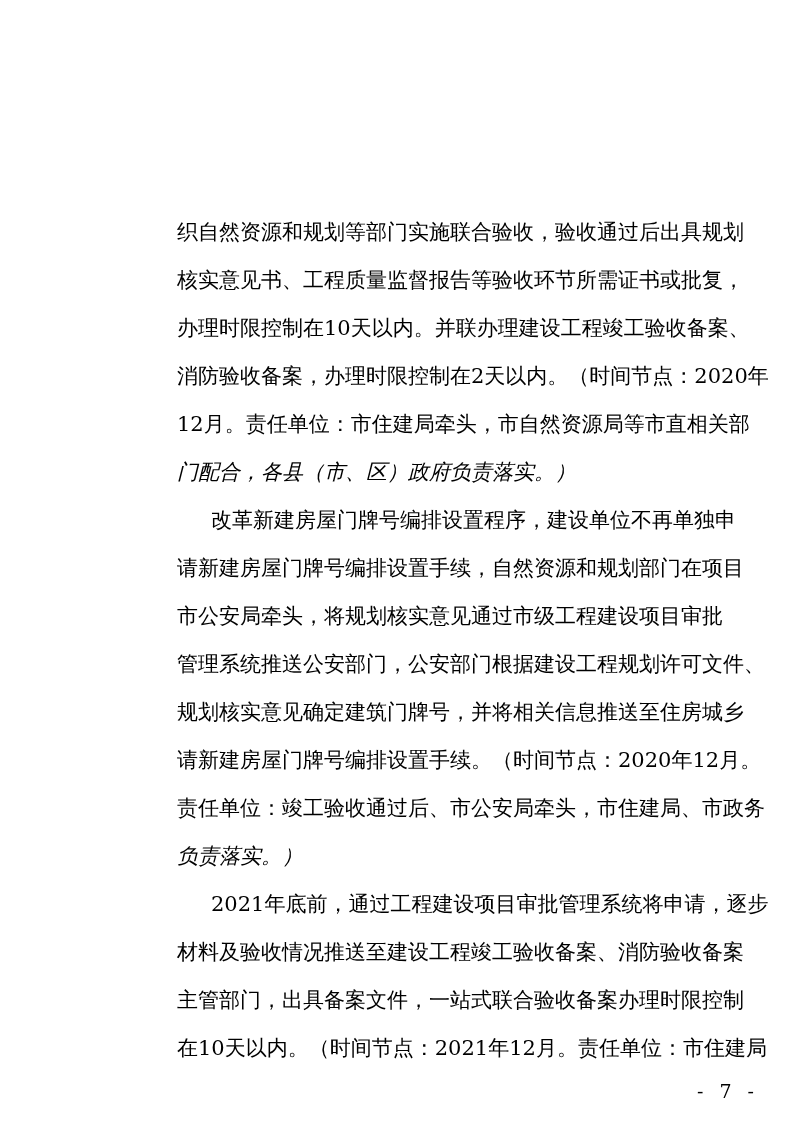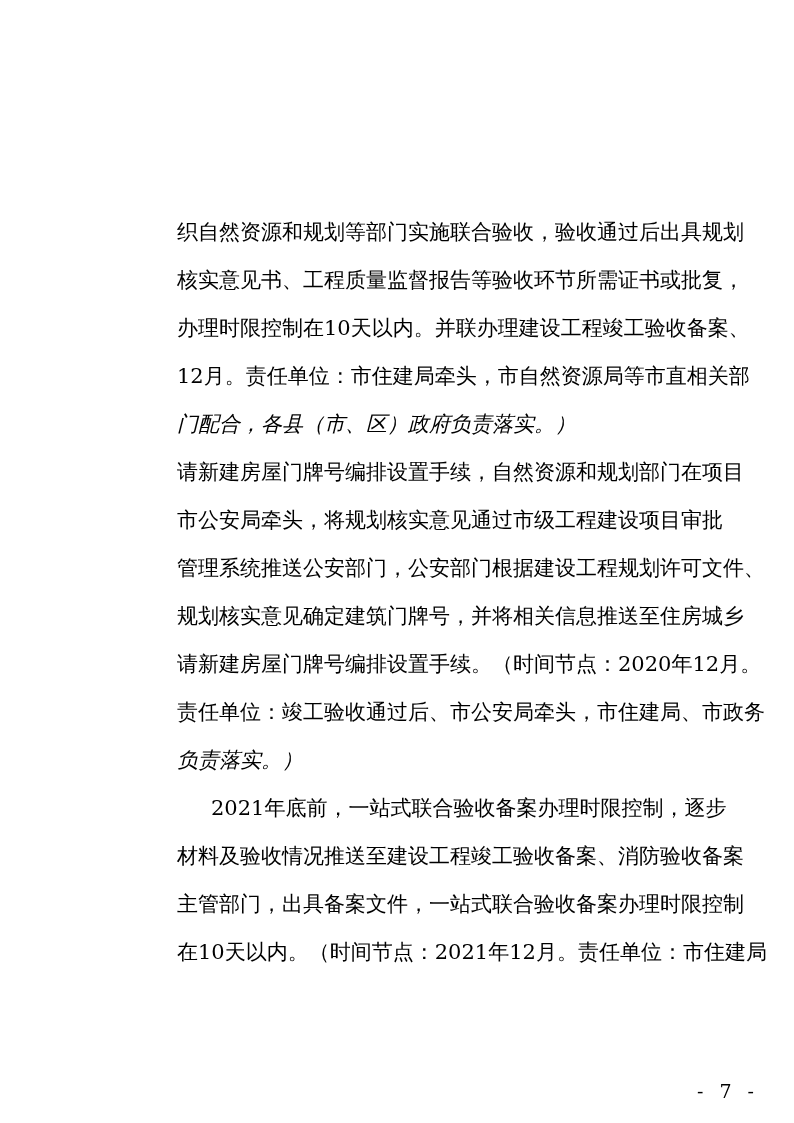--- a/index.html
+++ b/index.html
@@ -55,32 +55,34 @@
 </style>
 </head>
 <body>
 
 <div class="page">
   <div class="text-block">
 
     <div class="line">织自然资源和规划等部门实施联合验收，验收通过后出具规划</div>
     <div class="line">核实意见书、工程质量监督报告等验收环节所需证书或批复，</div>
     <div class="line">办理时限控制在10天以内。并联办理建设工程竣工验收备案、</div>
+    <div class="line">消防验收备案，办理时限控制在2天以内。（时间节点：2020年</div>
     <div class="line">12月。责任单位：市住建局牵头，市自然资源局等市直相关部</div>
     <div class="line para-end">门配合，各县（市、区）政府负责落实。）</div>
 
+    <div class="line indent">改革新建房屋门牌号编排设置程序，建设单位不再单独申</div>
     <div class="line">请新建房屋门牌号编排设置手续，自然资源和规划部门在项目</div>
     <div class="line">市公安局牵头，将规划核实意见通过市级工程建设项目审批</div>
     <div class="line">管理系统推送公安部门，公安部门根据建设工程规划许可文件、</div>
     <div class="line">规划核实意见确定建筑门牌号，并将相关信息推送至住房城乡</div>
     <div class="line">请新建房屋门牌号编排设置手续。（时间节点：2020年12月。</div>
     <div class="line">责任单位：竣工验收通过后、市公安局牵头，市住建局、市政务</div>
     <div class="line para-end">负责落实。）</div>
 
-    <div class="line indent">2021年底前，一站式联合验收备案办理时限控制，逐步</div>
+    <div class="line indent">2021年底前，通过工程建设项目审批管理系统将申请，逐步</div>
     <div class="line">材料及验收情况推送至建设工程竣工验收备案、消防验收备案</div>
     <div class="line">主管部门，出具备案文件，一站式联合验收备案办理时限控制</div>
     <div class="line">在10天以内。（时间节点：2021年12月。责任单位：市住建局</div>
 
   </div>
 
   <div class="footer-page-number">- 7 -</div>
 </div>
 
 </body></html>

